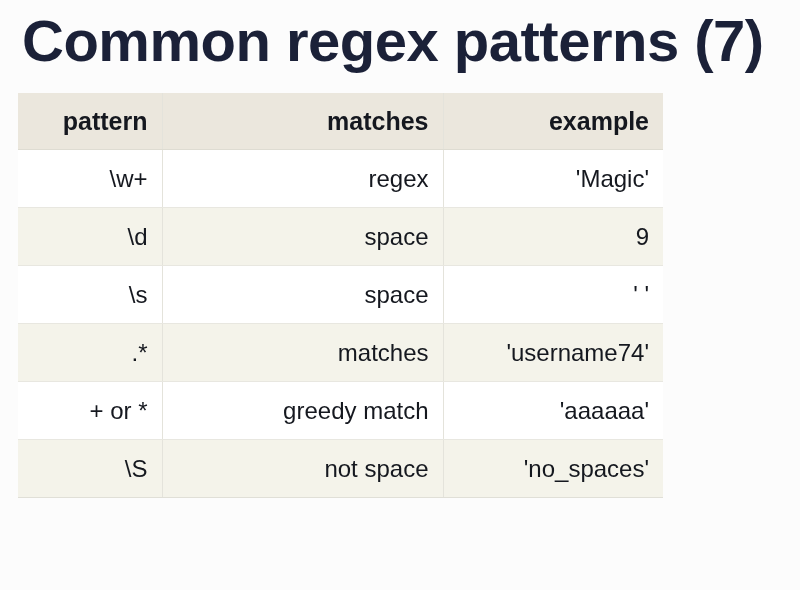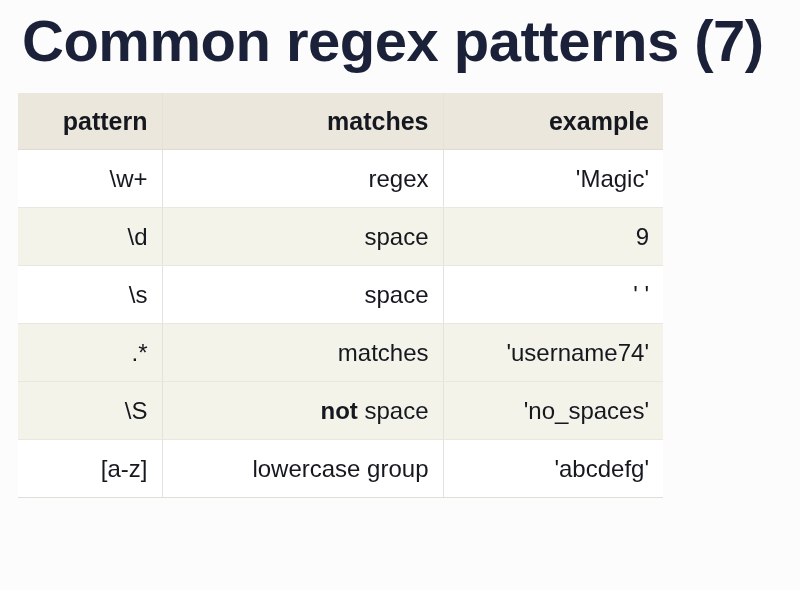--- a/index.html
+++ b/index.html
@@ -85,21 +85,21 @@
   table.regex-table tbody tr.row-tint td {
     background: #f4f3ea;
   }
   table.regex-table tbody tr.row-plain td {
     background: #ffffff;
   }
   table.regex-table tbody tr:last-child td {
     border-bottom: 1px solid #e0dfd7;
   }
 
-  .cell-strong { font-weight: 700; }
+  .cell-strong { font-weight: 400; }
 
   
   td.matches-cell { overflow: visible; }
 </style>
 </head>
 <body>
 
 <div class="slide">
 
   <div class="title">Common regex patterns (7)</div>
@@ -132,27 +132,27 @@
         <tr class="row-plain">
           <td>\s</td>
           <td class="matches-cell"><span class="cell-strong"></span><span>space</span></td>
           <td>' '</td>
         </tr>
         <tr class="row-tint">
           <td>.*</td>
           <td class="matches-cell"><span class="cell-strong"></span><span>matches</span></td>
           <td>'username74'</td>
         </tr>
+        <tr class="row-plain">
+          <td>+ or *</td>
+          <td class="matches-cell"><span class="cell-strong"></span><span>greedy match</span></td>
+          <td>'aaaaaa'</td>
+        </tr>
         <tr class="row-tint">
           <td>\S</td>
           <td class="matches-cell"><span class="cell-strong">not </span><span>space</span></td>
           <td>'no_spaces'</td>
-        </tr>
-        <tr class="row-plain">
-          <td>[a-z]</td>
-          <td class="matches-cell"><span class="cell-strong"></span><span>lowercase group</span></td>
-          <td>'abcdefg'</td>
         </tr>
       </tbody>
     </table>
   </div>
 
 </div>
 
 </body></html>

